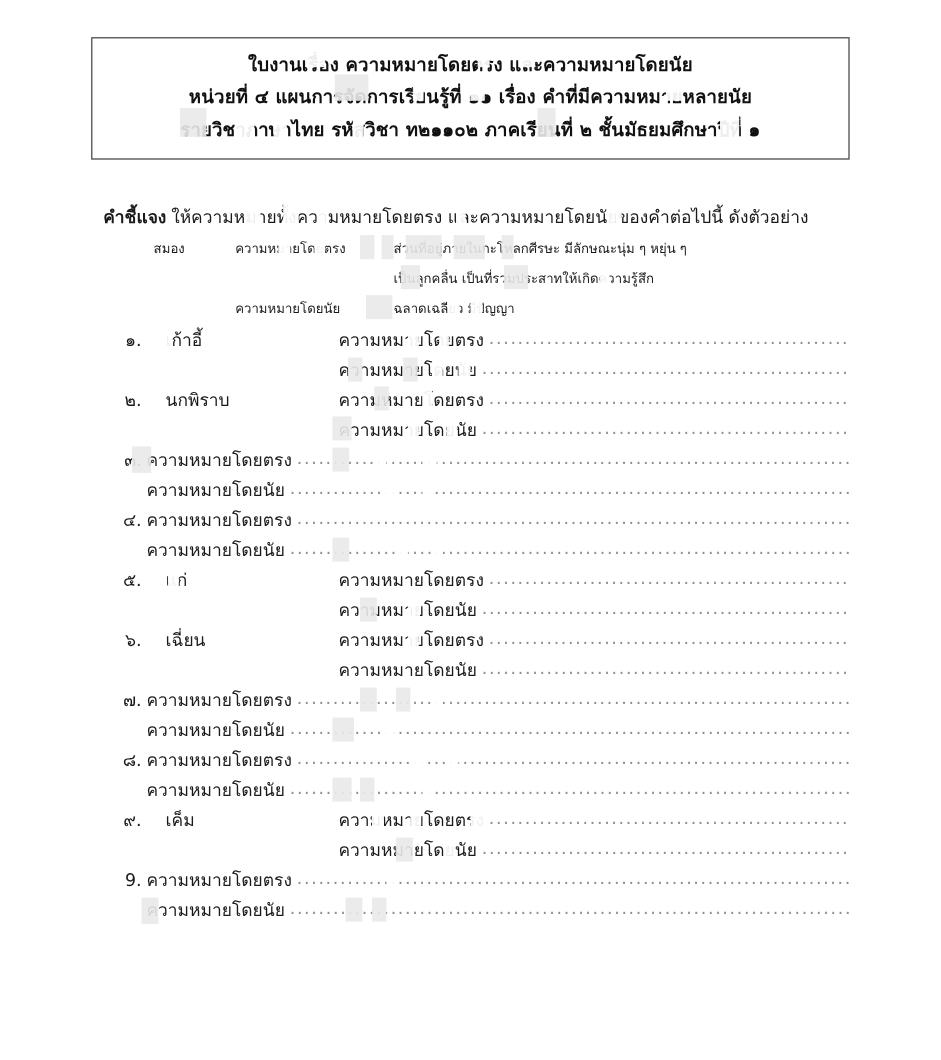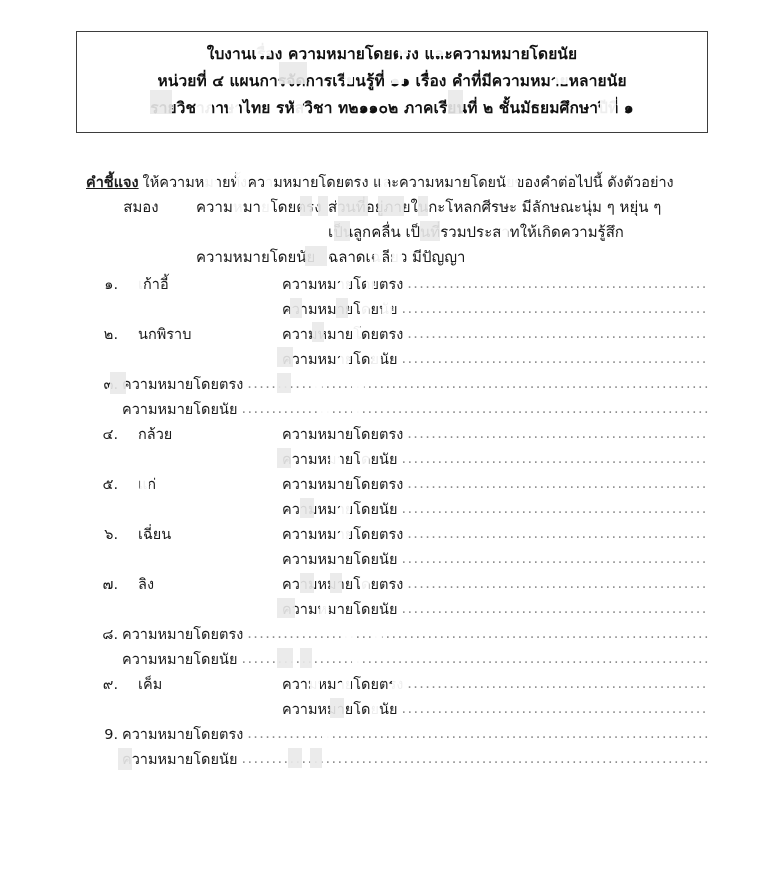--- a/index.html
+++ b/index.html
@@ -42,28 +42,27 @@
   
   .instr{
     position:absolute;
     left:86px;top:170px;
     width:620px;
     font-size:14.5px;
     line-height:25px;
   }
   .instr-label{
     font-weight:bold;
-    text-decoration:underline;
     margin-right:4px;
   }
   .example{
     position:absolute;
     left:86px;top:195px;
     width:620px;
-    font-size:15px;
+    font-size:11px;
     line-height:25px;
   }
   .ex-row{display:flex;align-items:flex-start;}
   .ex-word{
     width:110px;
     text-align:center;
     flex:0 0 110px;
   }
   .ex-key{
     flex:0 0 132px;
@@ -211,21 +210,20 @@
         </span>
         <span class="field-row">
           <span class="field-label">ความหมายโดยนัย</span>
           <span class="field-dots">..........................................................................................................</span>
         </span>
       </span>
     </div>
 
     <div class="item">
       <span class="item-num">๔.</span>
-      <span class="item-word">กล้วย</span>
       <span class="item-fields">
         <span class="field-row">
           <span class="field-label">ความหมายโดยตรง</span>
           <span class="field-dots">..........................................................................................................</span>
         </span>
         <span class="field-row">
           <span class="field-label">ความหมายโดยนัย</span>
           <span class="field-dots">..........................................................................................................</span>
         </span>
       </span>
@@ -256,21 +254,20 @@
         </span>
         <span class="field-row">
           <span class="field-label">ความหมายโดยนัย</span>
           <span class="field-dots">..........................................................................................................</span>
         </span>
       </span>
     </div>
 
     <div class="item">
       <span class="item-num">๗.</span>
-      <span class="item-word">ลิง</span>
       <span class="item-fields">
         <span class="field-row">
           <span class="field-label">ความหมายโดยตรง</span>
           <span class="field-dots">..........................................................................................................</span>
         </span>
         <span class="field-row">
           <span class="field-label">ความหมายโดยนัย</span>
           <span class="field-dots">..........................................................................................................</span>
         </span>
       </span>

